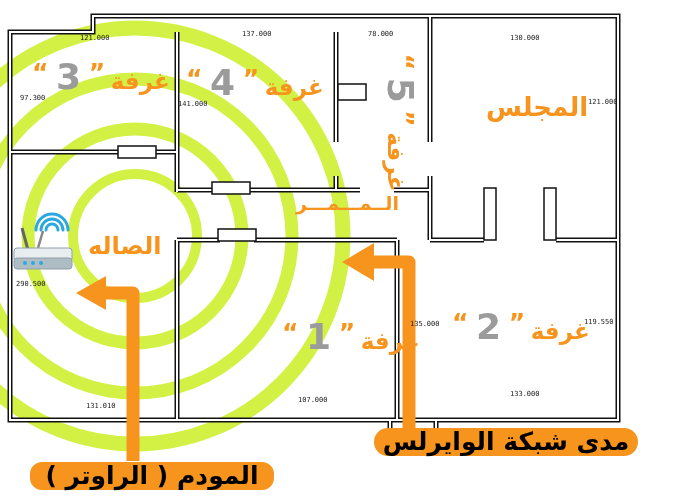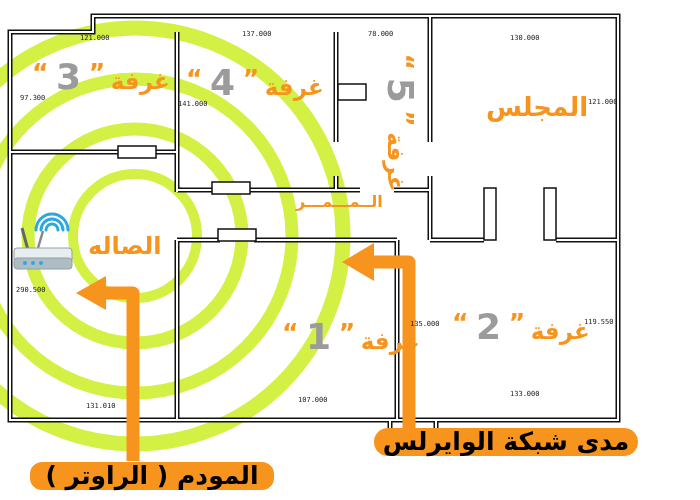--- a/index.html
+++ b/index.html
@@ -19,21 +19,21 @@
 .room-label span{display:inline-block}
 .room-label .word{font-size:23px}
 .room-label .num{font-size:36px;color:var(--numgray);line-height:1;padding:0 2px}
 .room-label .quo{font-size:25px;vertical-align:8px}
 #room3{left:32px;top:58px}
 #room4{left:186px;top:64px}
 #room5{left:330px;top:104px;width:140px;text-align:center;transform:rotate(90deg)}
 #room1{left:282px;top:318px}
 #room2{left:452px;top:308px}
 #majlis{left:486px;top:92px;font-size:26px}
-#corridor{left:296px;top:192px;font-size:16px}
+#corridor{left:296px;top:192px;font-size:19px}
 #hall{left:88px;top:232px;font-size:24px}
 .callout{position:absolute;z-index:8;background:var(--orange);color:#000;font-weight:bold;font-size:25px;text-align:center;line-height:28px;height:28px}
 #wifi-callout{left:374px;top:428px;width:264px;border-radius:14px}
 #modem-callout{left:30px;top:462px;width:244px;border-radius:12px}
 .dim{position:absolute;z-index:4;font-size:7px;color:#1a1a1a;font-family:"DejaVu Sans Mono",monospace;white-space:nowrap}
 </style>
 </head>
 <body>
 
 <div class="stage">
@@ -147,21 +147,21 @@
   <div class="callout" id="modem-callout" dir="rtl">المودم ( الراوتر )</div>
 
   <div id="dims">
       <span class="dim" style="left: 80px; top: 34px;">121.000</span>
       <span class="dim" style="left: 242px; top: 30px;">137.000</span>
       <span class="dim" style="left: 368px; top: 30px;">78.000</span>
       <span class="dim" style="left: 510px; top: 34px;">130.000</span>
       <span class="dim" style="left: 20px; top: 86px; margin-top: 8px;">97.300</span>
       <span class="dim" style="left: 178px; top: 100px;">141.000</span>
       <span class="dim" style="left: 588px; top: 98px;">121.000</span>
-      <span class="dim" style="left: 16px; top: 280px; margin-top: 6px;">290.500</span>
+      <span class="dim" style="left: 16px; top: 280px;">290.500</span>
       <span class="dim" style="left: 410px; top: 320px;">135.000</span>
       <span class="dim" style="left: 584px; top: 318px;">119.550</span>
       <span class="dim" style="left: 298px; top: 396px; text-align: center;">107.000</span>
       <span class="dim" style="left: 510px; top: 390px;">133.000</span>
       <span class="dim" style="left: 86px; top: 402px;">131.010</span>
     </div>
 
 </div>
 
 </body></html>

